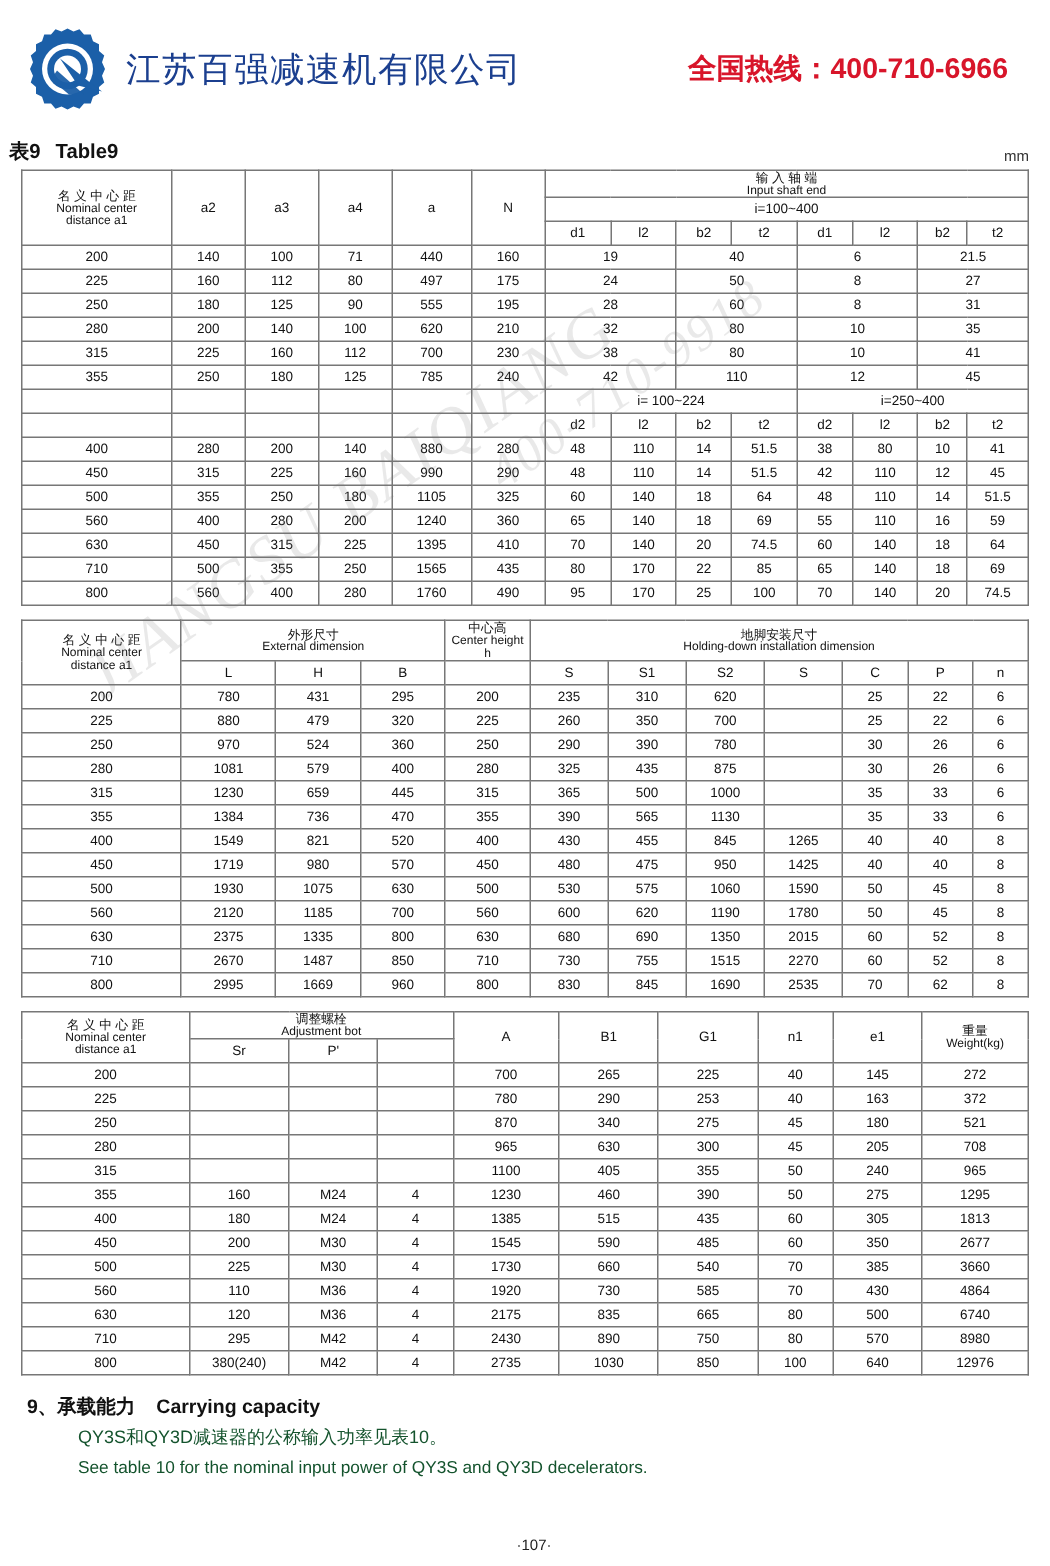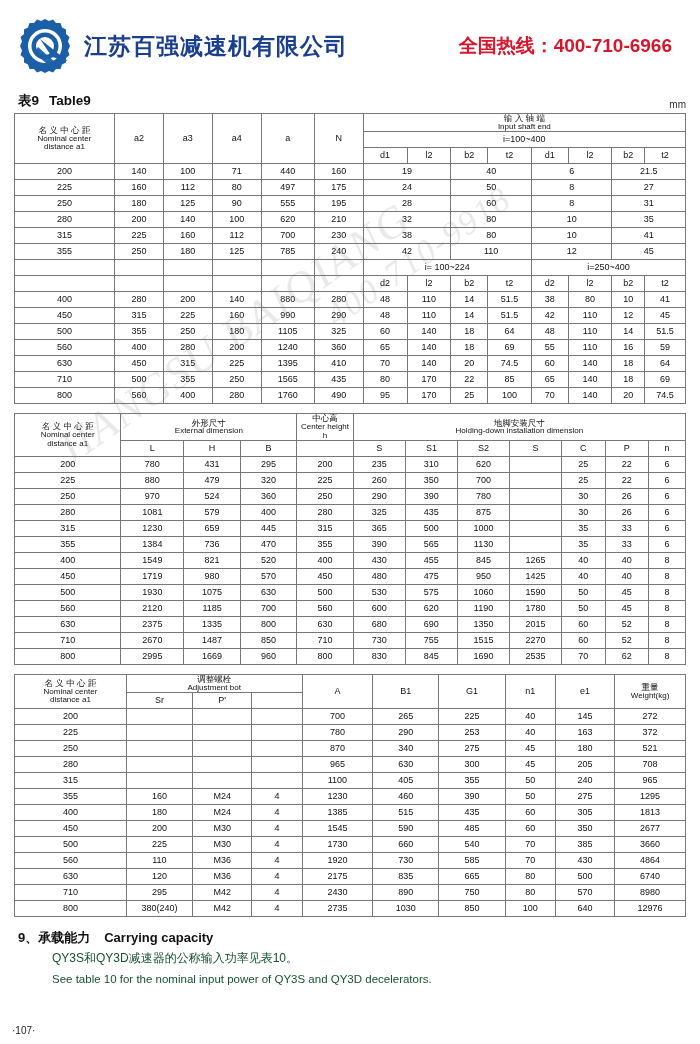--- a/index.html
+++ b/index.html
@@ -14,31 +14,31 @@
   
   .header {
     height:92px;
     display:flex; align-items:center;
     padding:0 16px;
     box-sizing:border-box;
   }
   .logo-wrap { width:58px; height:58px; flex:0 0 58px; position:relative; }
   .logo-wrap svg { display:block; }
   .company {
-    font-size:23px; font-weight:bold; color:#1b3f8f;
+    font-size:23px; font-weight:normal; color:#1b3f8f;
     letter-spacing:1px; margin-left:10px; white-space:nowrap;
   }
   .hotline {
     margin-left:auto; margin-right:12px;
     font-size:19px; font-weight:bold; color:#d8152a; white-space:nowrap;
   }
   
   .caption-row {
     display:flex; align-items:flex-end;
-    padding:0 14px 3px 18px;
+    padding:0 14px 3px 6px;
     box-sizing:border-box;
   }
   .caption { font-size:13.5px; font-weight:bold; color:#111; }
   .caption .cn { margin-right:10px; }
   .unit { margin-left:auto; font-size:10px; color:#333; }
   
   .tbl-wrap { padding:0 14px; box-sizing:border-box; }
   table.spec {
     border-collapse:collapse;
     width:100%;
@@ -75,21 +75,21 @@
   .sec9 p {
     margin:3px 0 0 34px;
     font-size:12px;
     line-height:1.45;
     color:#14532d;
   }
   .sec9 p.en { font-size:11.5px; }
   
   .pagenum {
     position:absolute; bottom:8px; left:12px; right:0;
-    font-size:10px; color:#222;
+    text-align:center; font-size:10px; color:#222;
   }
   
   .watermark {
     position:absolute;
     left:60px; top:430px;
     font-size:44px;
     color:rgba(120,120,120,0.16);
     font-family:"Liberation Serif", serif;
     font-style:italic;
     transform:rotate(-35deg);

